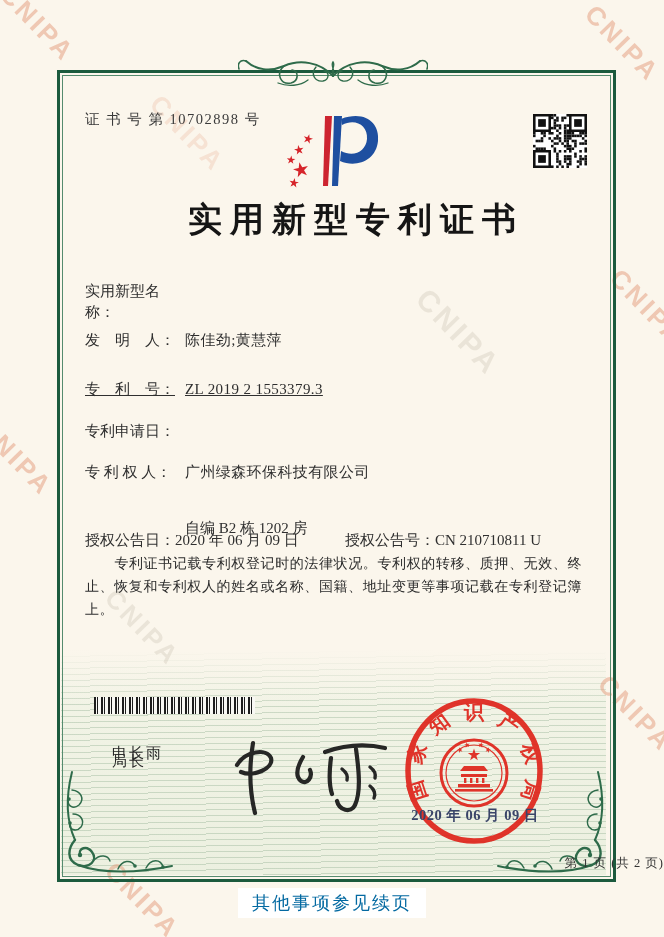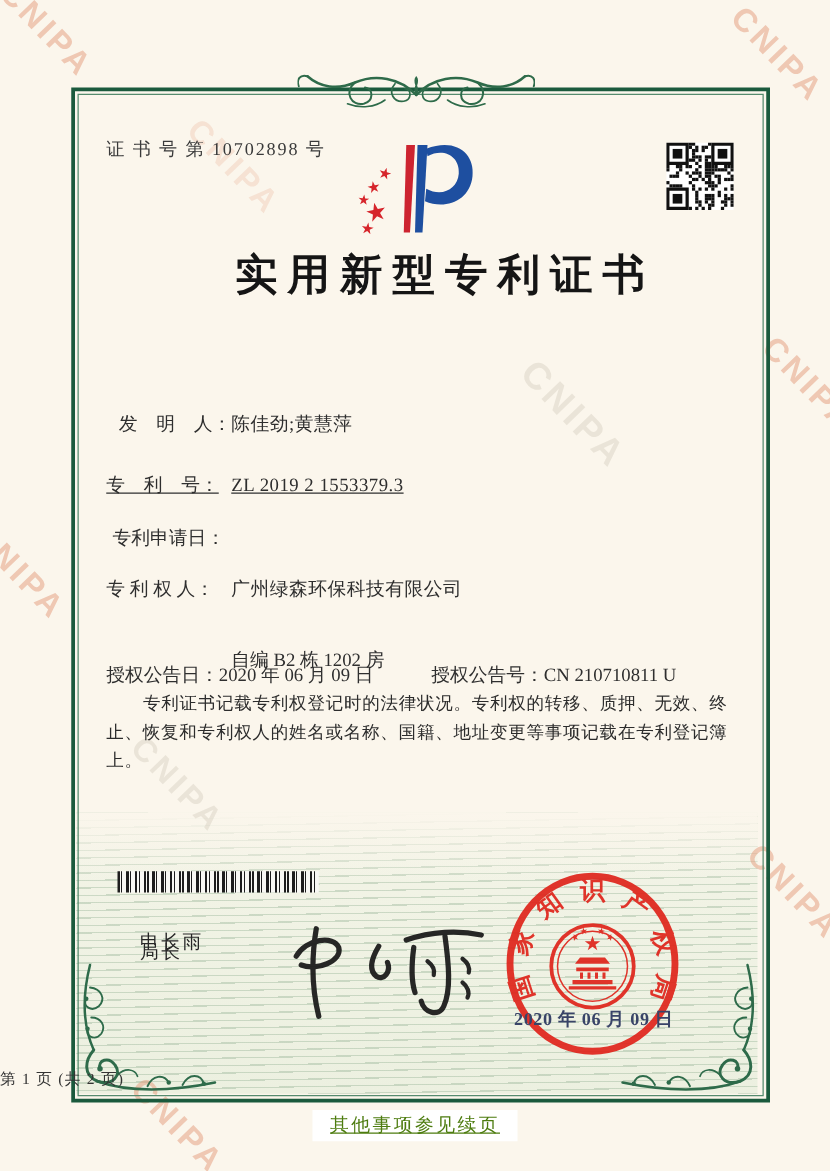--- a/index.html
+++ b/index.html
@@ -41,23 +41,23 @@
   .barcode{left:94px;top:697px;width:161px;height:17px;z-index:4;
     background:
       repeating-linear-gradient(90deg,#1d1d1d 0 2px,#f8f8f4 2px 3px,#1d1d1d 3px 4px,#f8f8f4 4px 7px),
       repeating-linear-gradient(90deg,rgba(248,248,244,0) 0 9px,#f8f8f4 9px 12px);}
   .signer{left:112px;font-size:15px;font-family:Liberation Serif, serif;
           color:#262626;z-index:4;letter-spacing:2px;}
   .sig{left:225px;top:731px;width:178px;height:88px;z-index:5;}
   .seal{left:398px;top:693px;width:152px;height:154px;z-index:4;}
   .sealdate{left:400px;top:806px;width:150px;text-align:center;font-size:14.5px;font-weight:700;
             color:#394468;z-index:6;letter-spacing:.5px;}
-  .pageno{left:0;top:855px;width:664px;text-align:left;font-size:12.5px;color:#333;z-index:4;letter-spacing:1px;}
+  .pageno{left:0;top:855px;width:664px;text-align:right;font-size:12.5px;color:#333;z-index:4;letter-spacing:1px;}
   .note{left:0;top:888px;width:664px;text-align:center;z-index:4;}
-  .note span{display:inline-block;background:#ffffff;padding:3px 14px;font-size:15px;color:#4d7c0f;letter-spacing:2px;text-decoration:underline;}
+  .note span{display:inline-block;background:#ffffff;padding:3px 14px;font-size:18px;color:#0369a1;letter-spacing:2px;}
   
   .topfl{left:238px;top:52px;width:190px;height:46px;z-index:4;}
   .cfl{width:118px;height:106px;z-index:4;}
   .cfl-l{left:60px;top:768px;}
   .cfl-r{left:492px;top:768px;transform:scaleX(-1);}
 </style>
 </head>
 <body>
 
 <div class="wm" style="left:-10px;top:8px;">CNIPA</div>
@@ -284,30 +284,31 @@
       <rect x="18" y="40" width="2" height="2"></rect>
       <rect x="22" y="40" width="2" height="2"></rect>
       <rect x="26" y="40" width="2" height="2"></rect>
       <rect x="34" y="40" width="2" height="2"></rect>
     </g>
 </svg>
 
 <div class="abs title">实用新型专利证书</div>
 
 <div class="row" style="top:281px;">
-</div>
-<div class="row" style="top:330px;text-align:right;">
+  <span class="lbl">实用新型名称：</span>
+</div>
+<div class="row" style="top:330px;">
   <span class="lbl">发　明　人：</span>
   <span class="val">陈佳劲;黄慧萍</span>
 </div>
 <div class="row" style="top:379px;text-decoration:underline;">
   <span class="lbl">专　利　号：</span>
   <span class="val">ZL 2019 2 1553379.3</span>
 </div>
-<div class="row" style="top:421px;text-align:center;">
+<div class="row" style="top:421px;">
   <span class="lbl">专利申请日：</span>
 </div>
 <div class="row" style="top:462px;">
   <span class="lbl">专 利 权 人：</span>
   <span class="val">广州绿森环保科技有限公司</span>
 </div>
 <div class="row" style="top:497px;">
 </div>
 <div class="addr2">自编 B2 栋 1202 房</div>
 

